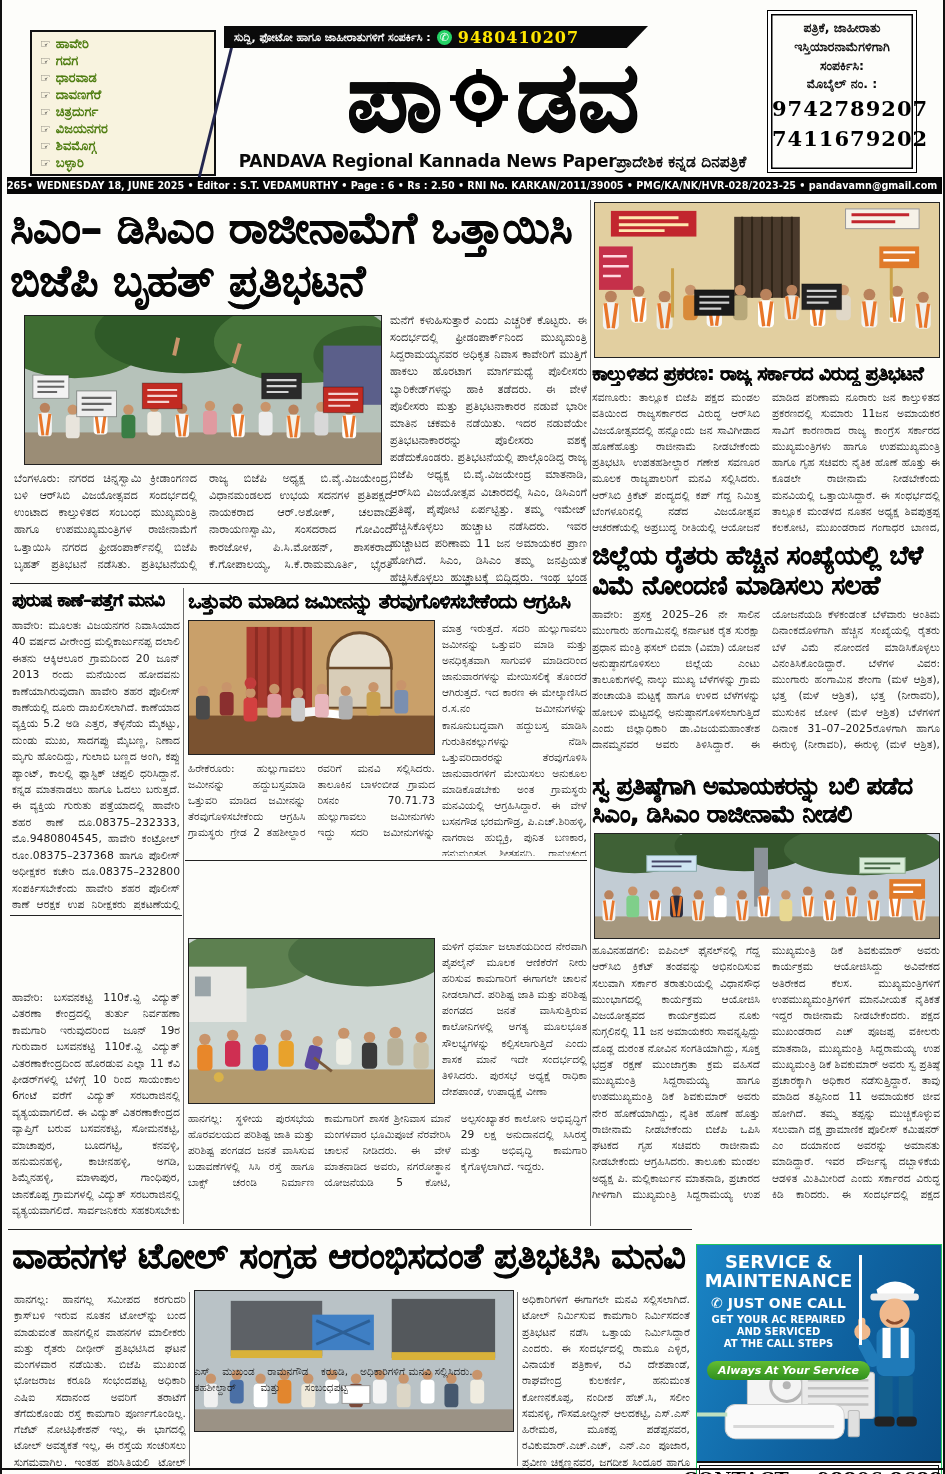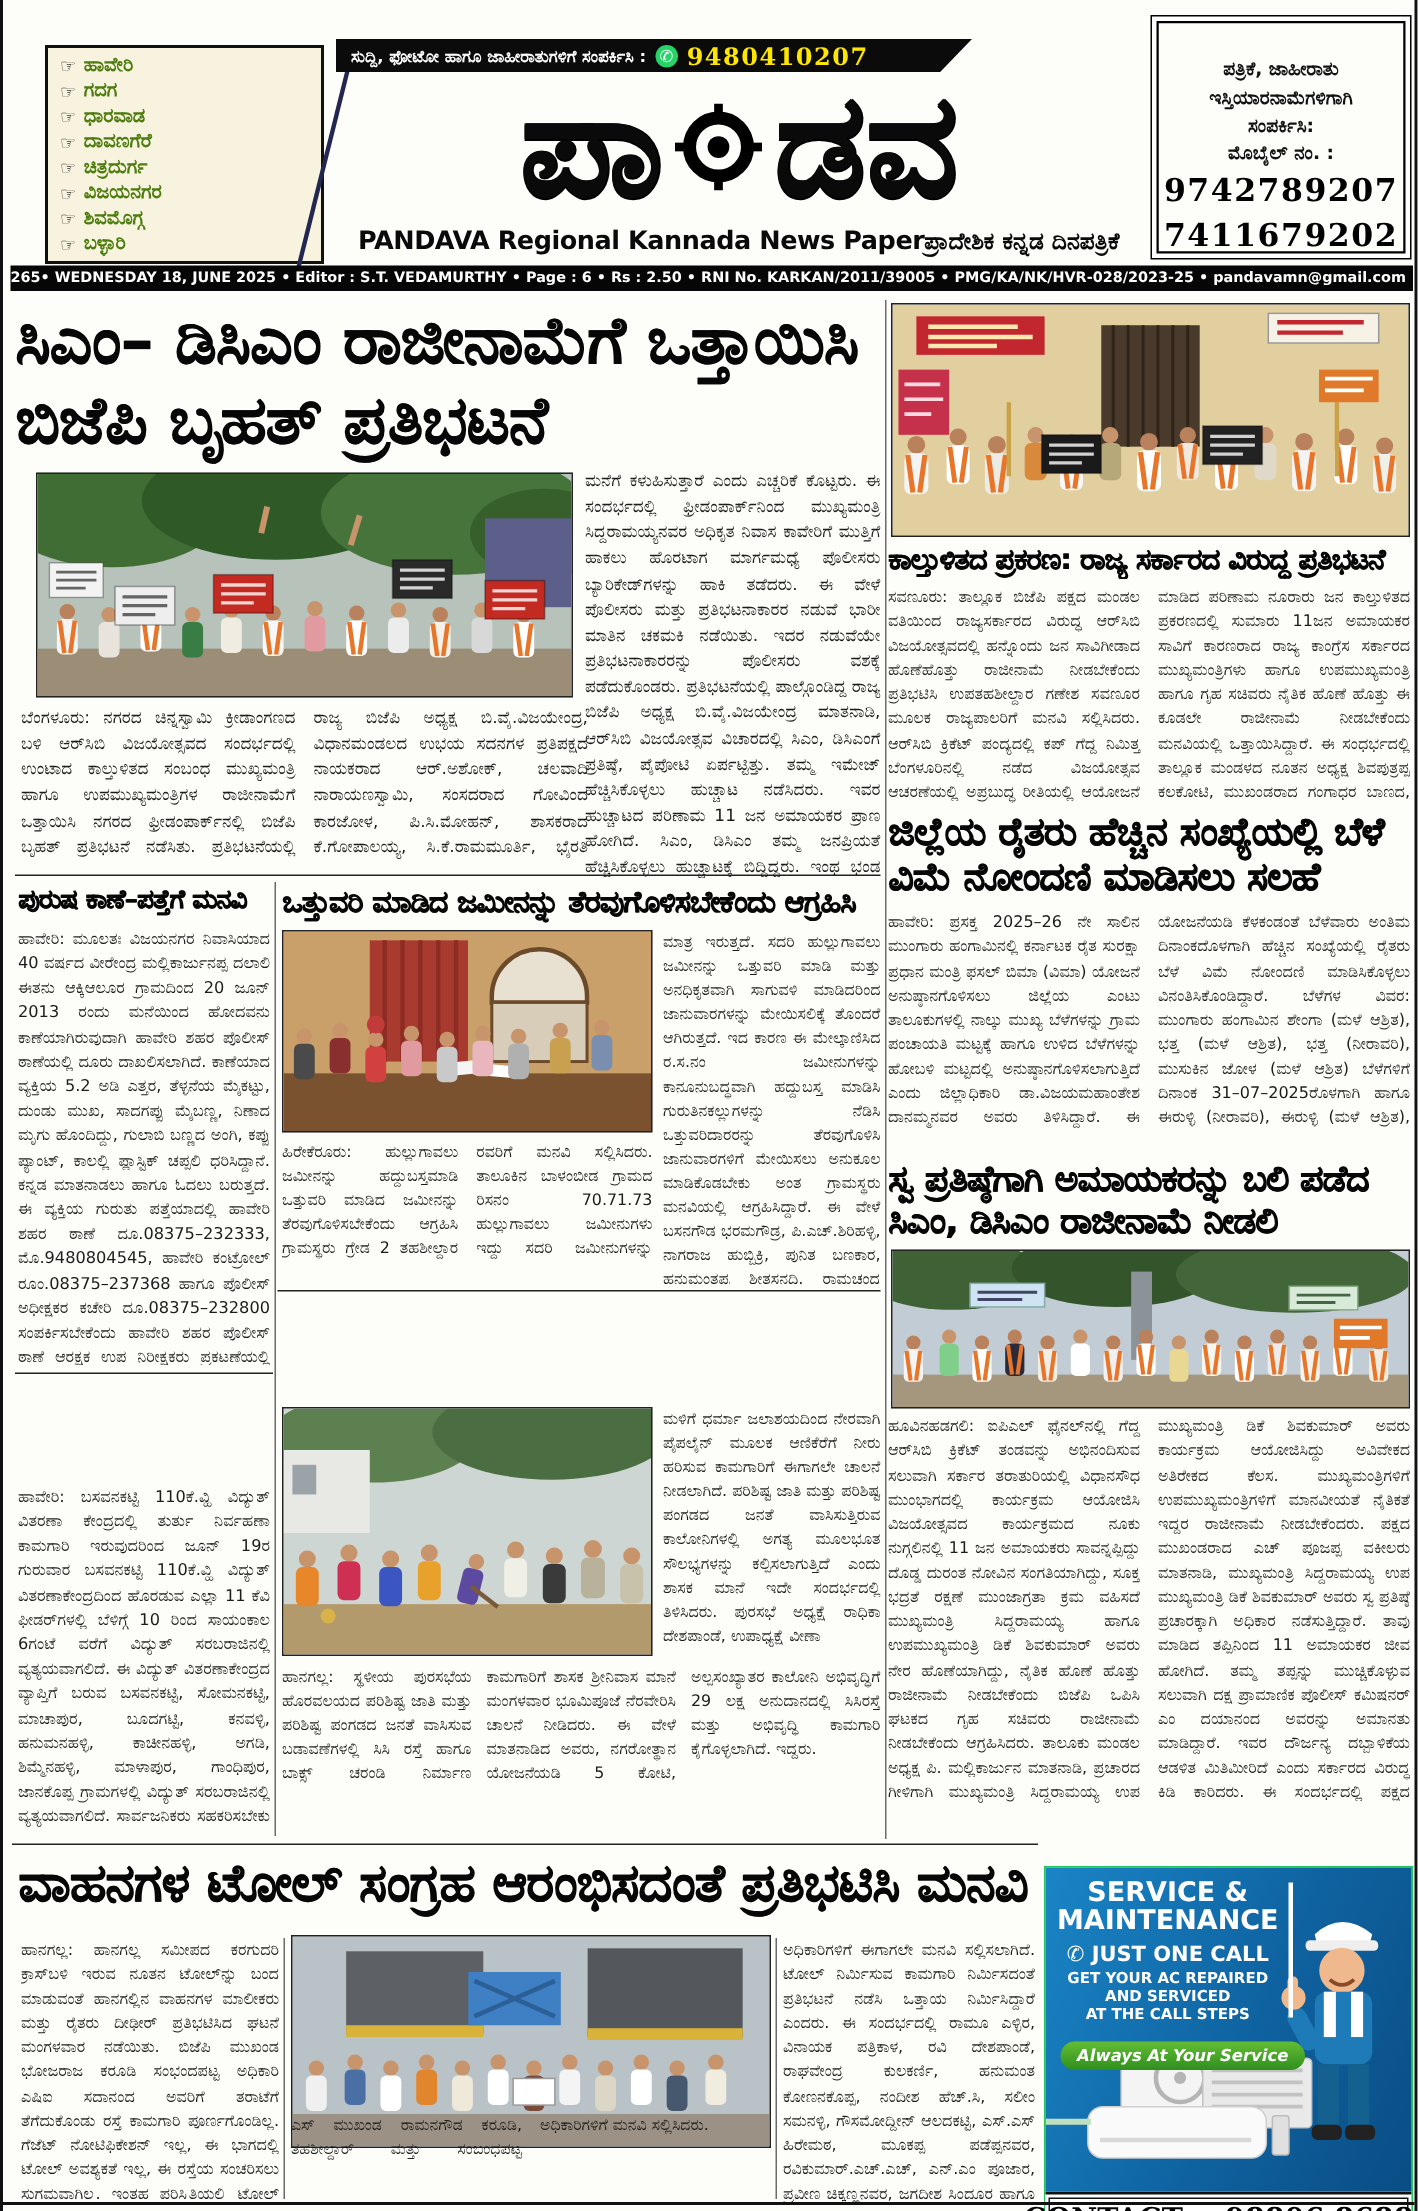--- a/index.html
+++ b/index.html
@@ -33,23 +33,23 @@
   .cstrip .ph{color:#ffe600;font-size:16px;font-weight:bold;letter-spacing:1px;
               font-family:"DejaVu Serif","Liberation Serif",serif}
   .logo{left:218px;top:46px;width:545px;height:104px;display:flex;align-items:center;
         justify-content:center;gap:8px}
   .logo .part{font-size:96px;line-height:.95;font-weight:bold;color:#0a0a0a;
               text-shadow:1.2px 0 #000,0 1.2px #000}
   .subrow{left:218px;top:151px;width:545px;display:flex;justify-content:center;
           align-items:baseline}
   .subrow .en{font-size:17px;font-weight:bold;color:#0a0a0a;letter-spacing:-.3px}
   .subrow .kn{font-size:15.5px;font-weight:bold;color:#0a0a0a}
-  .advbox{left:765px;top:10px;width:174px;height:163px;border:1.5px solid #000;
+  .advbox{left:765px;top:10px;width:150px;height:163px;border:1.5px solid #000;
           box-shadow:inset 0 0 0 3px #fff,inset 0 0 0 4.5px #000;
-          padding:26px 4px 0;text-align:center}
+          padding:8px 4px 0;text-align:center}
   .advbox .l{font-size:12.5px;font-weight:bold;color:#111;line-height:1.5}
   .advbox .n{font-size:21px;font-weight:bold;color:#000;letter-spacing:1px;line-height:1.45;
              font-family:"DejaVu Serif","Liberation Serif",serif}
   .infobar{left:5px;top:177px;width:935px;height:17px;background:#060606;color:#fff;
            font-size:9.6px;font-weight:bold;display:flex;align-items:center;
            justify-content:center;white-space:nowrap;overflow:hidden}
   
   .adbox{left:694px;top:1244px;width:246px;height:252px;border:1px solid #22c55e;background:#fff}
   .adblue{position:absolute;left:0;top:0;right:0;bottom:34px;
           background:linear-gradient(115deg,#1a85c6 0%,#0f62a0 55%,#0a4d84 100%);overflow:hidden}
@@ -373,21 +373,21 @@
       <use href="#fig" transform="translate(162,104)" color="#7a4a3a"></use>
       <use href="#fig" transform="translate(186,100)" color="#f4f4f4"></use>
       <use href="#fig" transform="translate(210,104)" color="#dcd6c6"></use>
       <use href="#fig" transform="translate(234,100)" color="#ffffff"></use>
       <use href="#fig" transform="translate(258,104)" color="#46586e"></use>
       <use href="#fig" transform="translate(284,100)" color="#f0ece0"></use>
       <rect x="148" y="96" width="28" height="18" fill="#ffffff" stroke="#999"></rect>
     </svg>
   </div>
 
-  <div class="abs bt c2" style="left:192px;top:1410px;width:320px;height:32px;font-size:10.5px">ಎಸ್ ಮುಖಂಡ ರಾಮನಗೌಡ ಕರೂಡಿ, ತಹಶೀಲ್ದಾರ್ ಮತ್ತು ಸಂಬಂಧಪಟ್ಟ ಅಧಿಕಾರಿಗಳಿಗೆ ಮನವಿ ಸಲ್ಲಿಸಿದರು.</div>
+  <div class="abs bt c2" style="left:192px;top:1364px;width:320px;height:32px;font-size:10.5px">ಎಸ್ ಮುಖಂಡ ರಾಮನಗೌಡ ಕರೂಡಿ, ತಹಶೀಲ್ದಾರ್ ಮತ್ತು ಸಂಬಂಧಪಟ್ಟ ಅಧಿಕಾರಿಗಳಿಗೆ ಮನವಿ ಸಲ್ಲಿಸಿದರು.</div>
 
   <div class="abs vr" style="left:515px;top:1292px;height:174px"></div>
 
   <div class="abs bt" style="left:520px;top:1292px;width:168px;height:176px;font-size:10.7px">ಅಧಿಕಾರಿಗಳಿಗೆ ಈಗಾಗಲೇ ಮನವಿ ಸಲ್ಲಿಸಲಾಗಿದೆ. ಟೋಲ್ ನಿರ್ಮಿಸುವ ಕಾಮಗಾರಿ ನಿರ್ಮಿಸದಂತೆ ಪ್ರತಿಭಟನೆ ನಡೆಸಿ ಒತ್ತಾಯ ನಿರ್ಮಿಸಿದ್ದಾರೆ ಎಂದರು. ಈ ಸಂದರ್ಭದಲ್ಲಿ ರಾಮೂ ಎಳ್ಳಿರ, ವಿನಾಯಕ ಪತ್ರಿಕಾಳ, ರವಿ ದೇಶಪಾಂಡೆ, ರಾಘವೇಂದ್ರ ಕುಲಕರ್ಣಿ, ಹನುಮಂತ ಕೋಣನಕೊಪ್ಪ, ನಂದೀಶ ಹೆಚ್.ಸಿ, ಸಲೀಂ ಸಮನಳ್ಳಿ, ಗೌಸಮೋದ್ದೀನ್ ಆಲದಕಟ್ಟಿ, ಎಸ್.ಎಸ್ ಹಿರೇಮಠ, ಮೂಕಪ್ಪ ಪಡೆಪ್ಪನವರ, ರವಿಕುಮಾರ್.ಎಚ್.ಎಚ್, ಎನ್.ಎಂ ಪೂಜಾರ, ಪ್ರವೀಣ ಚಿಕ್ಕಣ್ಣನವರ, ಜಗದೀಶ ಸಿಂದೂರ ಹಾಗೂ ರೈತರು ಇದ್ದರು.</div>
 
   <div class="abs adbox">
     <div class="adblue">
       <svg viewBox="0 0 242 178" style="position:absolute;left:0;top:0;width:100%;height:100%">
         <rect x="50" y="98" width="78" height="46" rx="4" fill="#f4f4f4" stroke="#c9c9c9"></rect>
           <circle cx="89" cy="121" r="16" fill="none" stroke="#b5b5b5" stroke-width="3"></circle>

